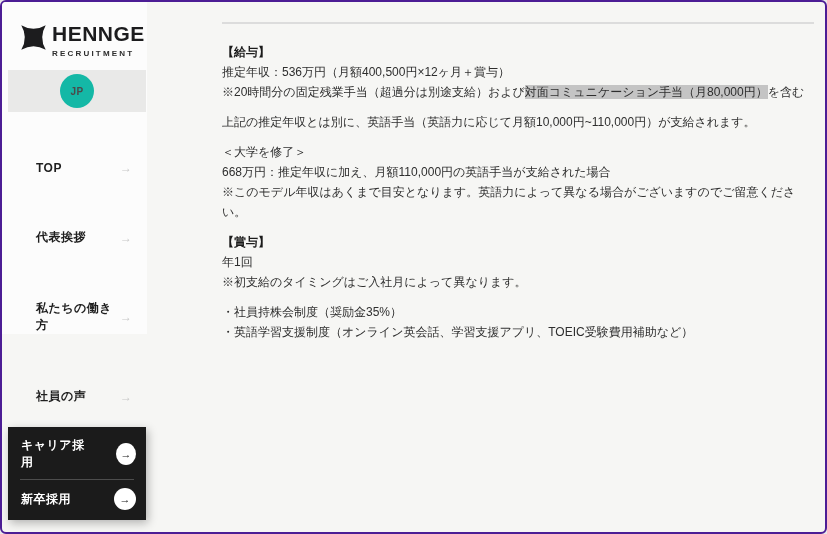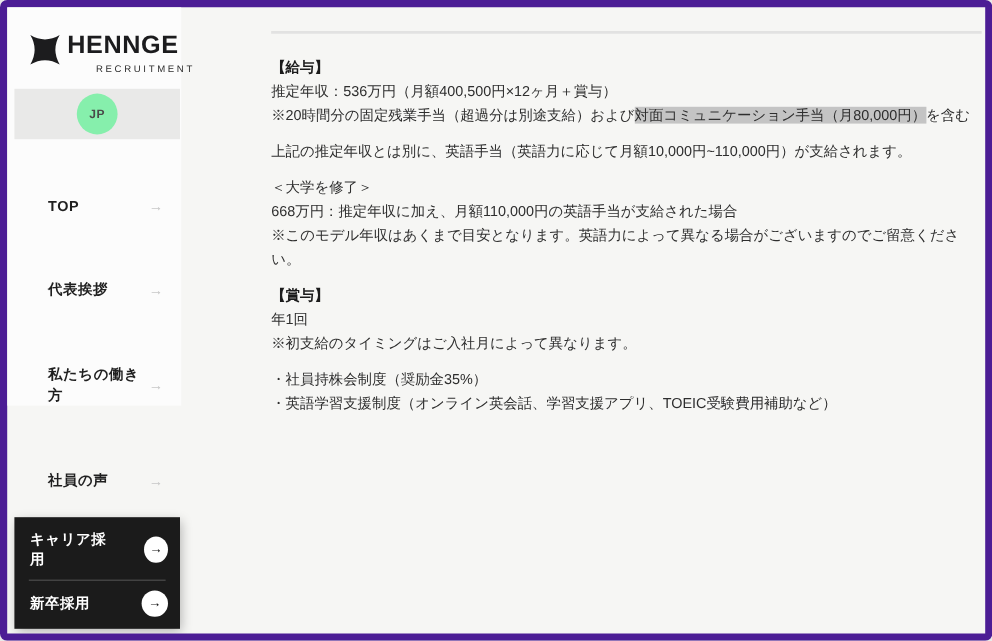--- a/index.html
+++ b/index.html
@@ -1,38 +1,38 @@
 <!DOCTYPE html>
 <html><head>
 <meta charset="utf-8">
 <style>
   * { margin:0; padding:0; box-sizing:border-box; }
   html,body { background:#e9e9e9; }
   body { font-family:"Liberation Sans", sans-serif; }
   .page {
     position:relative; width:827px; height:534px;
-    background:#f6f6f4; border:6px solid #4c1d95; border-radius:6px;
+    background:#f6f6f4; border:2px solid #4c1d95; border-radius:6px;
     overflow:hidden;
   }
   
   .sidebar {
     position:absolute; left:0; top:0; width:145px; height:332px;
     background:#fcfcfc;
   }
   .brand { display:flex; align-items:flex-start; padding:20px 0 0 18px; cursor:pointer; }
   .brand-mark { width:27px; height:27px; display:block; margin-top:2px; }
   .brand-text { margin-left:5px; }
   .brand-name { font-size:21px; font-weight:700; color:#1c1c1e; letter-spacing:0.5px; line-height:24px; }
-  .brand-sub  { font-size:8px; font-weight:400; color:#2d2d2d; letter-spacing:2.2px; margin-top:3px;margin-left:24px; }
+  .brand-sub  { font-size:8px; font-weight:700; color:#2d2d2d; letter-spacing:2.2px; margin-top:3px; }
   .lang-box {
     margin:12px 0 0 6px; width:138px; height:42px; background:#e9e9e8;
     display:flex; align-items:center; justify-content:center;
   }
   .lang-btn {
-    width:34px; height:34px; border-radius:50%; background:#86efac; border:none;
+    width:34px; height:34px; border-radius:50%; background:#14b8a6; border:none;
     font-family:inherit; font-size:10px; font-weight:700; color:#4a4a4a;
     letter-spacing:0.5px; cursor:pointer; display:flex; align-items:center; justify-content:center;
   }
   .nav { margin-top:14px; }
   .nav-item {
     display:flex; align-items:center; justify-content:space-between;
     padding:5px 15px 5px 34px; cursor:pointer; text-decoration:none;margin-top:44px;
   }
   .nav-label { font-size:12px; font-weight:700; color:#1f1f1f; letter-spacing:0.5px; }
   .nav-arrow { font-size:12px; color:#c7c7c7; }

